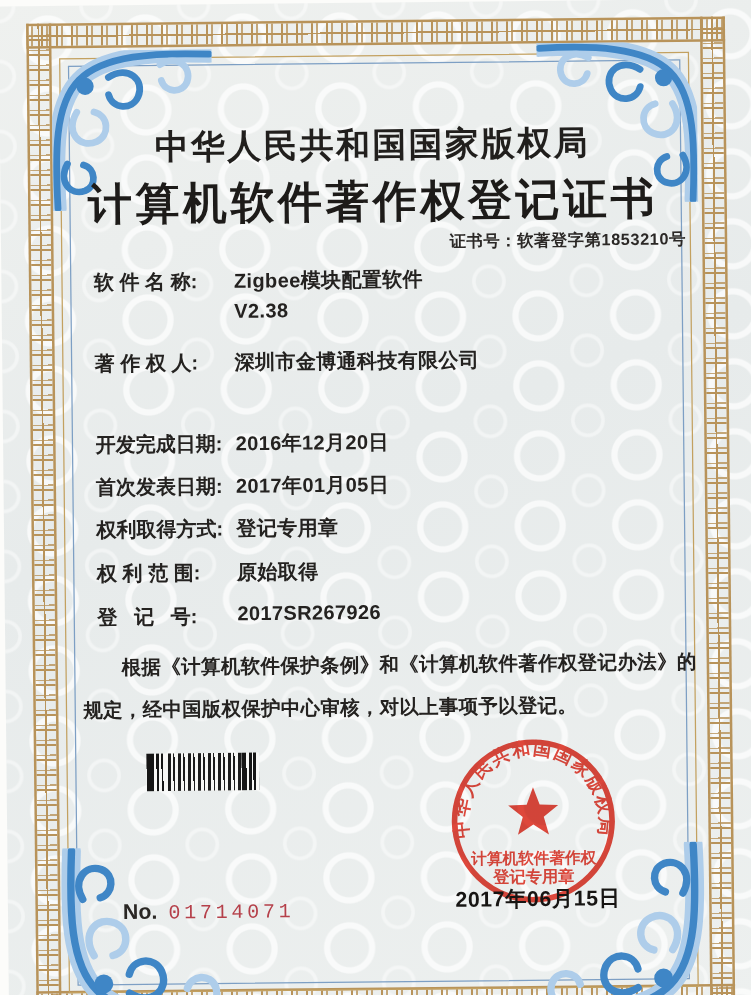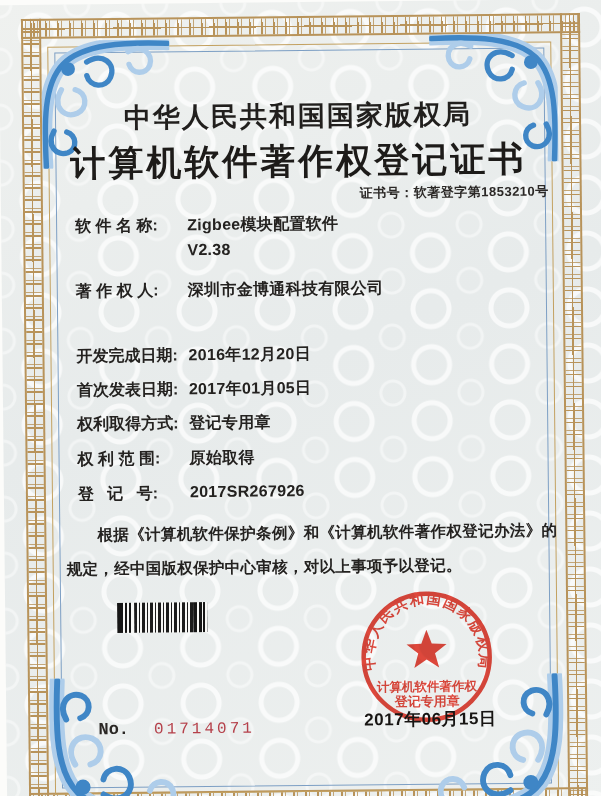--- a/index.html
+++ b/index.html
@@ -90,22 +90,22 @@
   }
   .bc-right{width:14px;background:repeating-linear-gradient(90deg,#161616 0 4px,#f8f8f6 4px 6px,#161616 6px 8.5px,#f8f8f6 8.5px 9.5px,#161616 9.5px 11.5px,#f8f8f6 11.5px 14px);}
   
   .seal{position:absolute;left:351px;top:586px;width:140px;height:140px;opacity:.93;mix-blend-mode:multiply;}
   .issue-date{
     position:absolute;left:358px;top:707px;z-index:5;
     font-size:17px;font-weight:700;color:#171513;letter-spacing:.5px;
   }
   .serial{position:absolute;left:92px;top:716px;display:flex;align-items:baseline;}
   .serial .no{
-    font-family:Liberation Mono, monospace;
-    font-size:17px;font-weight:700;color:#2a2724;margin-right:25px;text-align:right;
+    font-family:Liberation Sans, sans-serif;
+    font-size:17px;font-weight:700;color:#2a2724;margin-right:9px;text-align:right;
   }
   .serial .num{
     font-family:"Liberation Mono","DejaVu Sans Mono",monospace;
     font-size:16px;color:#b5404a;letter-spacing:3px;
   }
 </style>
 </head>
 <body>
 
 <div class="paper">

